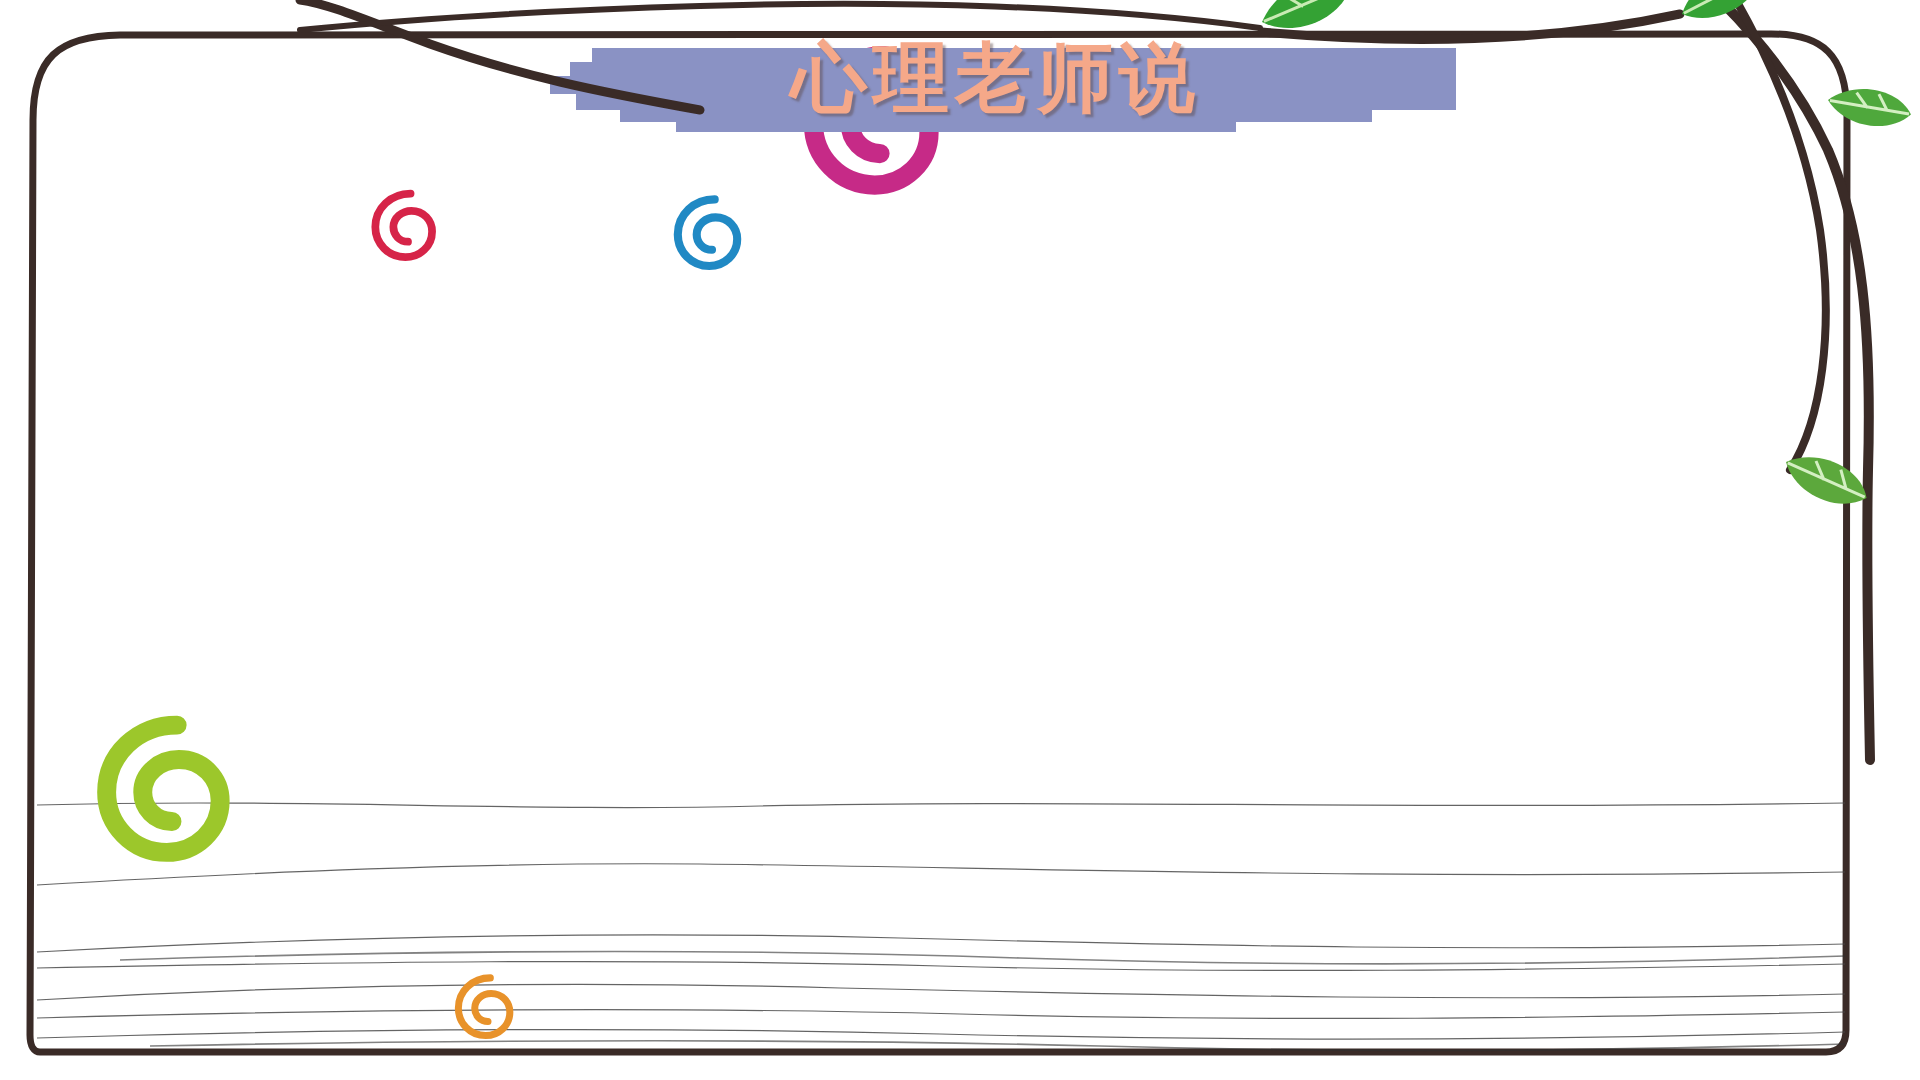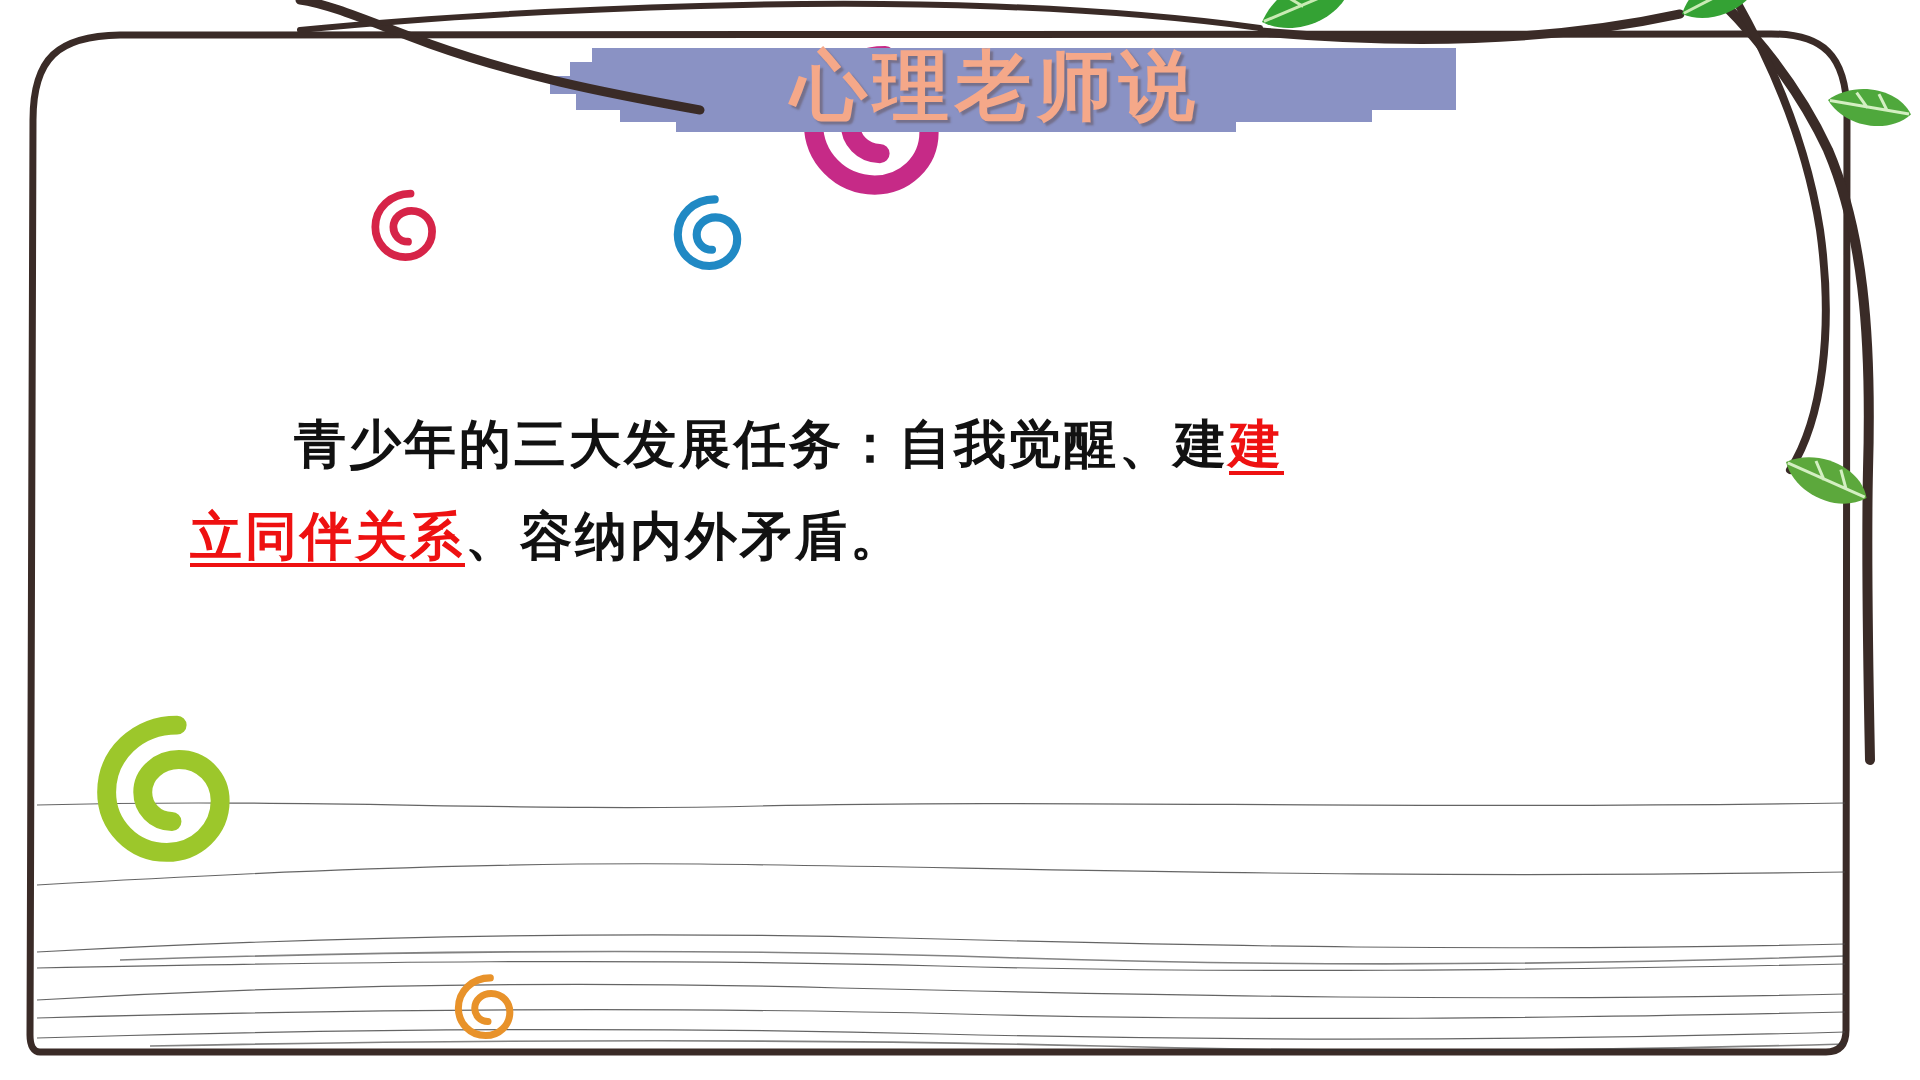--- a/index.html
+++ b/index.html
@@ -40,21 +40,21 @@
     z-index: 5;
     left: 536px;
     top: 36px;
     width: 920px;
     height: 104px;
   }
   #title-text {
     position: absolute;
     z-index: 6;
     left: 536px;
-    top: 32px;
+    top: 24px;
     width: 920px;
     height: 108px;
     line-height: 108px;
     text-align: center;
     font-family: "DejaVu Serif", "Liberation Serif", serif;
     font-size: 76px;
     font-weight: bold;
     letter-spacing: 6px;
     color: #F5A889;
     text-shadow: 3px 3px 2px rgba(90,70,70,0.45);
@@ -184,17 +184,14 @@
       <path d="M 0,0 C 22,-26 66,-28 84,-6 C 66,20 22,22 0,0 Z" fill="#4FA83C"></path>
       <path d="M 2,0 L 82,-6 M 26,-14 L 40,-2 M 48,-18 L 60,-4" stroke="#D4EFC2" stroke-width="3" fill="none"></path>
     </g>
 
     <g transform="translate(1786,462) rotate(28)">
       <path d="M 0,0 C 22,-28 70,-30 88,-6 C 70,22 22,24 0,0 Z" fill="#5CA83C"></path>
       <path d="M 2,0 L 86,-6 M 26,-15 L 42,-2 M 52,-19 L 66,-4" stroke="#D4EFC2" stroke-width="3" fill="none"></path>
     </g>
   </svg>
 
-  <div id="body-block">
-    <span class="indent"></span><span>青少年的三大发展任务：自我觉醒、建</span><span class="hl-red">建</span><br><span class="hl-red">立同伴关系</span><span>、容纳内外矛盾。</span>
-  </div>
 
 </div>
 
 </body></html>

